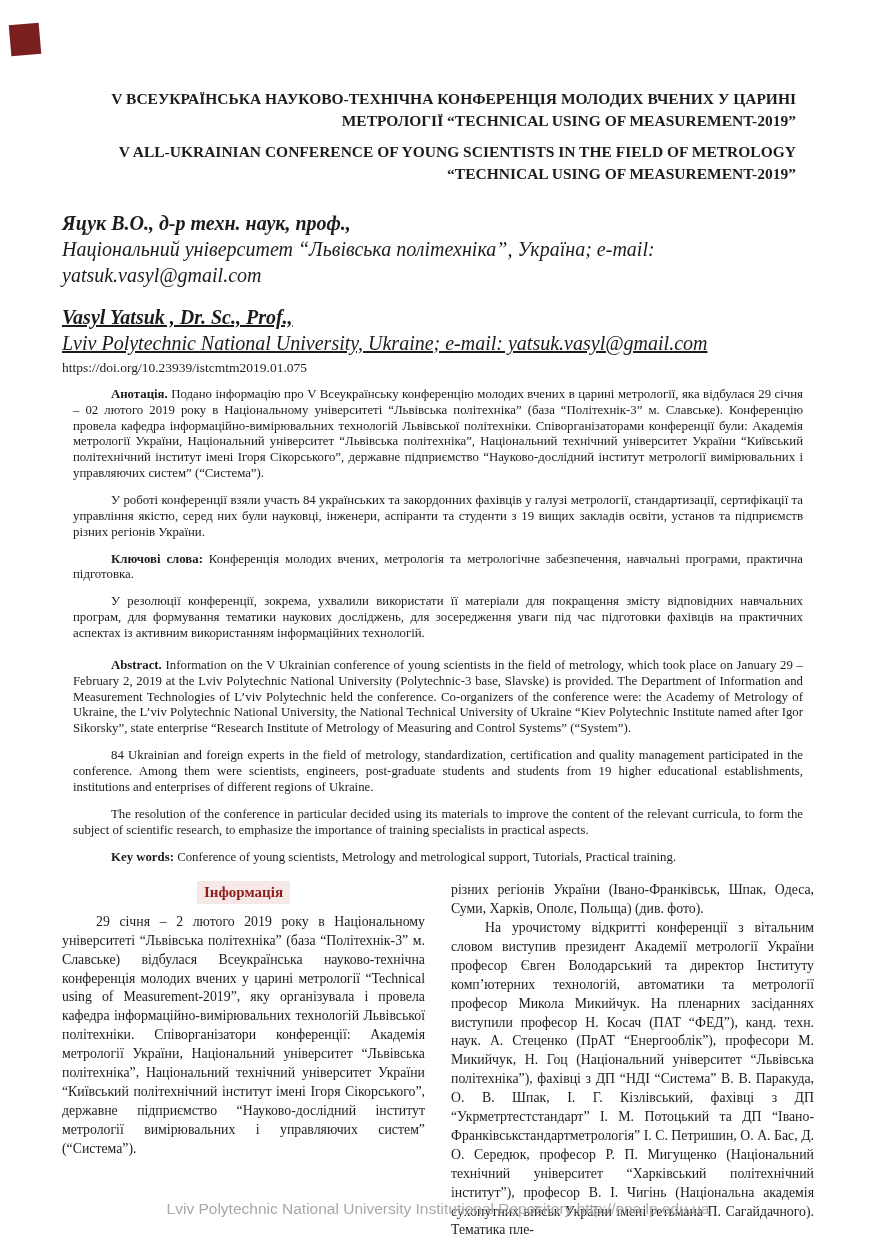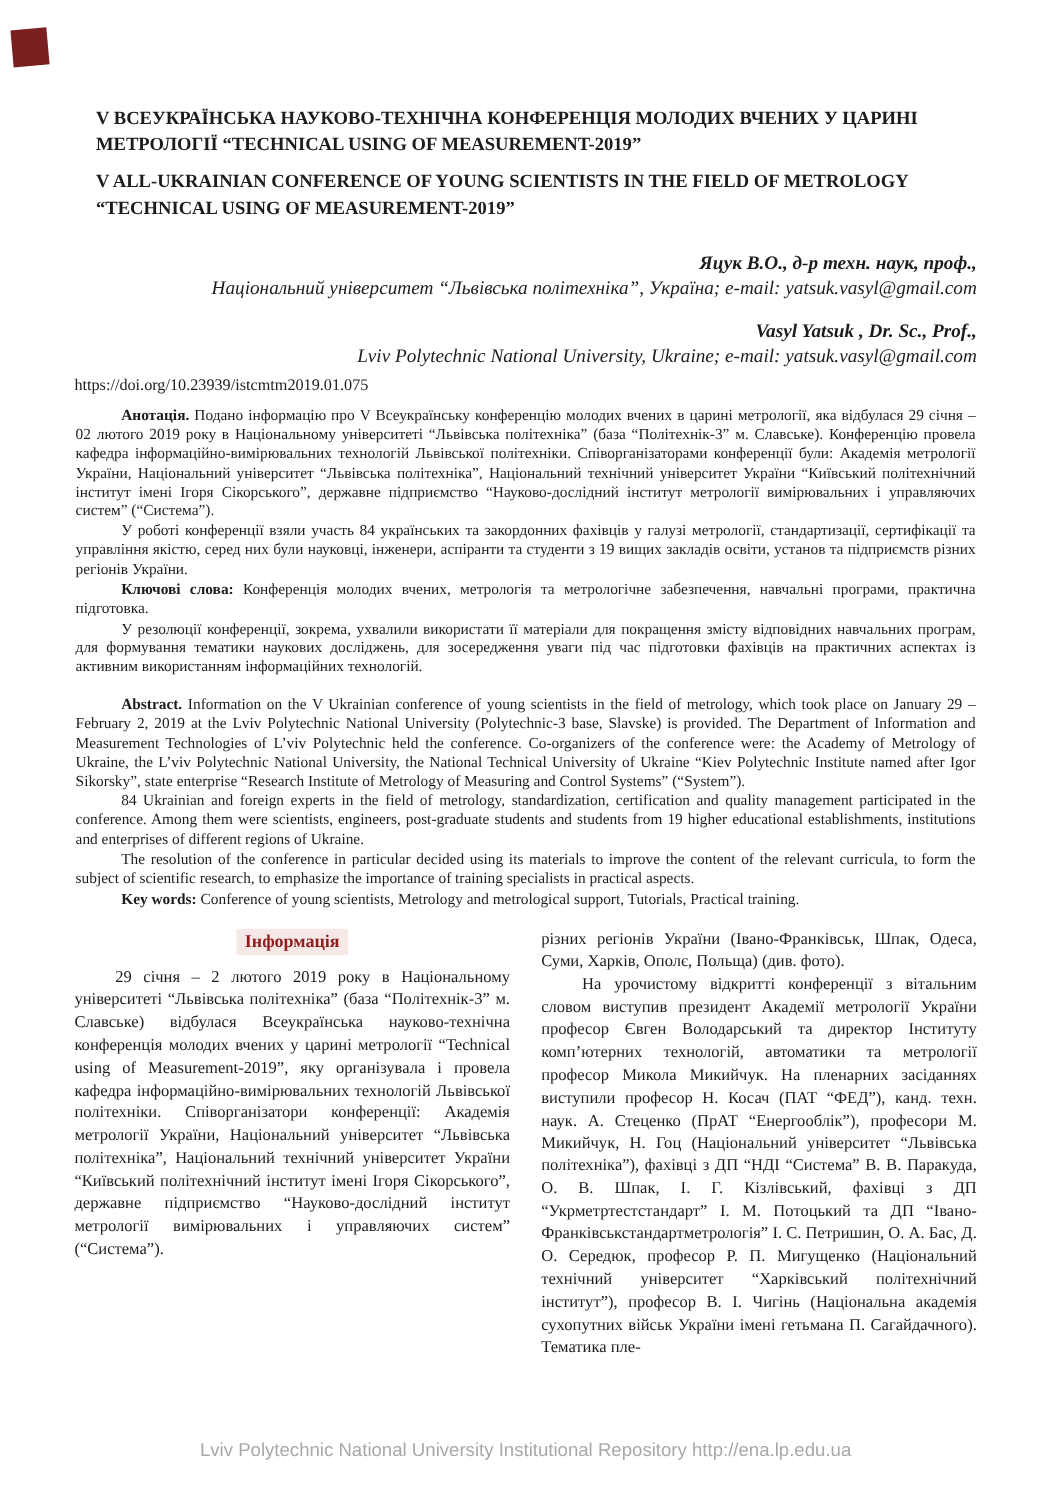--- a/index.html
+++ b/index.html
@@ -6,33 +6,33 @@
   .page {
     position:relative; width:876px; height:1240px; background:#ffffff;
     font-family:"Liberation Serif", serif; color:#1c1c1c; overflow:hidden;
   }
   .corner-mark {
     position:absolute; left:10px; top:24px; width:30px; height:31px;
     background:#7a1f1f; transform:rotate(-5deg);
   }
   .content { position:absolute; left:62px; right:62px; top:88px; }
 
-  .title { margin:0 18px; text-align:left; font-weight:bold; font-size:15.5px; line-height:1.45; }
+  .title { margin:0 18px; text-align:right; font-weight:bold; font-size:15.5px; line-height:1.45; }
   .title-en { margin-top:8px; }
 
-  .byline { text-align:right; font-size:16px; line-height:1.3; }
+  .byline { text-align:left; font-size:20px; line-height:1.3; }
   .byline-uk { margin-top:24px; }
-  .byline-en { margin-top:16px; }
+  .byline-en { margin-top:16px;text-decoration:underline; }
   .author-name { font-weight:bold; font-style:italic; }
   .affil { font-style:italic; }
 
   .doi { margin-top:4px; font-size:13.5px; }
 
   .abstract { margin-top:10px; font-size:12.8px; line-height:1.24; text-align:justify; }
-  .abstract p { margin:1px; text-indent:38px; }
+  .abstract p { margin:11px; text-indent:38px; }
   .abstract .lead { font-weight:bold; }
   .abstract-en { margin-top:16px;font-family:Liberation Serif, serif; }
 
   .columns { display:flex; gap:26px; margin-top:16px; font-size:13.8px; line-height:1.37; }
   .col { flex:1; text-align:justify; }
   .col p { margin:0; text-indent:34px; }
   .col p.noindent { text-indent:0; }
   .section-heading {
     width:-moz-fit-content; width:fit-content; margin:0 auto 9px auto; padding:1px 7px;
     color:#8f1d1d; background:#f7e8e8; font-weight:bold; font-size:15px; text-align:left;

